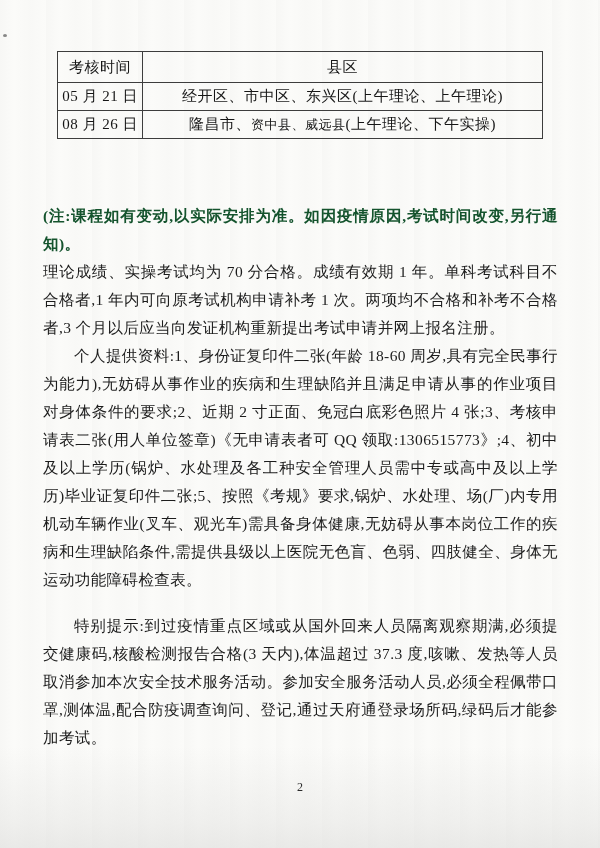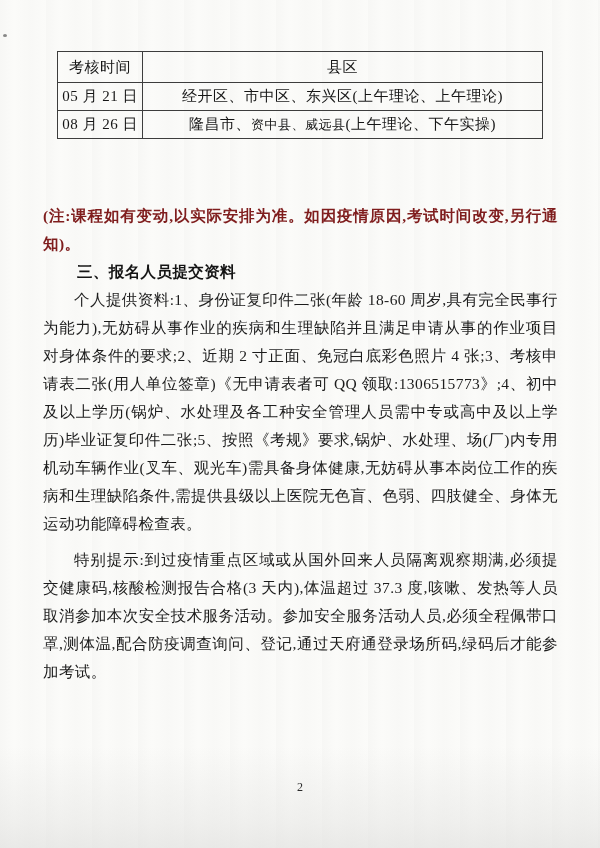--- a/index.html
+++ b/index.html
@@ -35,27 +35,27 @@
   .sched .small-county{font-size:13px;}
   .sched td.makeup{letter-spacing:1px;}
   
   .doc-body{
     position:absolute;left:43px;top:202px;width:515px;
     font-size:15.5px;line-height:28px;
     text-align:justify;text-justify:inter-ideograph;
     letter-spacing:0.4px;
   }
   .doc-body p{margin:0;}
-  p.note{font-weight:bold;color:#7f1d1d;}
+  p.note{font-weight:bold;color:#14532d;}
   h3.sec{
     margin:0;padding-left:34px;
     font-size:15.5px;line-height:28px;font-weight:bold;color:#141414;
   }
   p.indent{text-indent:2em;}
-  p.special{margin-top:8px;}
+  p.special{margin-top:18px;}
   
   .page-num{
     position:absolute;left:0;right:0;top:780px;
     text-align:center;font-size:12px;color:#2a2a2a;
   }
 </style>
 </head>
 <body>
 
 <div class="scan-mark"></div>
@@ -72,18 +72,18 @@
     </tr>
     <tr>
       <td>08 月 26 日</td>
       <td><span>隆昌市、</span><span class="small-county">资中县、威远县</span><span>(上午理论、下午实操)</span></td>
     </tr>
   </tbody>
 </table>
 
 <div class="doc-body">
   <p class="note">(注:课程如有变动,以实际安排为准。如因疫情原因,考试时间改变,另行通知)。</p>
-  <h3 class="sec">三、报名人员提交资料</h3>
+  <p>理论成绩、实操考试均为 70 分合格。成绩有效期 1 年。单科考试科目不合格者,1 年内可向原考试机构申请补考 1 次。两项均不合格和补考不合格者,3 个月以后应当向发证机构重新提出考试申请并网上报名注册。</p>
   <p class="indent">个人提供资料:1、身份证复印件二张(年龄 18-60 周岁,具有完全民事行为能力),无妨碍从事作业的疾病和生理缺陷并且满足申请从事的作业项目对身体条件的要求;2、近期 2 寸正面、免冠白底彩色照片 4 张;3、考核申请表二张(用人单位签章)《无申请表者可 QQ 领取:1306515773》;4、初中及以上学历(锅炉、水处理及各工种安全管理人员需中专或高中及以上学历)毕业证复印件二张;5、按照《考规》要求,锅炉、水处理、场(厂)内专用机动车辆作业(叉车、观光车)需具备身体健康,无妨碍从事本岗位工作的疾病和生理缺陷条件,需提供县级以上医院无色盲、色弱、四肢健全、身体无运动功能障碍检查表。</p>
   <p class="indent special">特别提示:到过疫情重点区域或从国外回来人员隔离观察期满,必须提交健康码,核酸检测报告合格(3 天内),体温超过 37.3 度,咳嗽、发热等人员取消参加本次安全技术服务活动。参加安全服务活动人员,必须全程佩带口罩,测体温,配合防疫调查询问、登记,通过天府通登录场所码,绿码后才能参加考试。</p>
 </div>
 
 <div class="page-num">2</div>
 
 </body></html>

